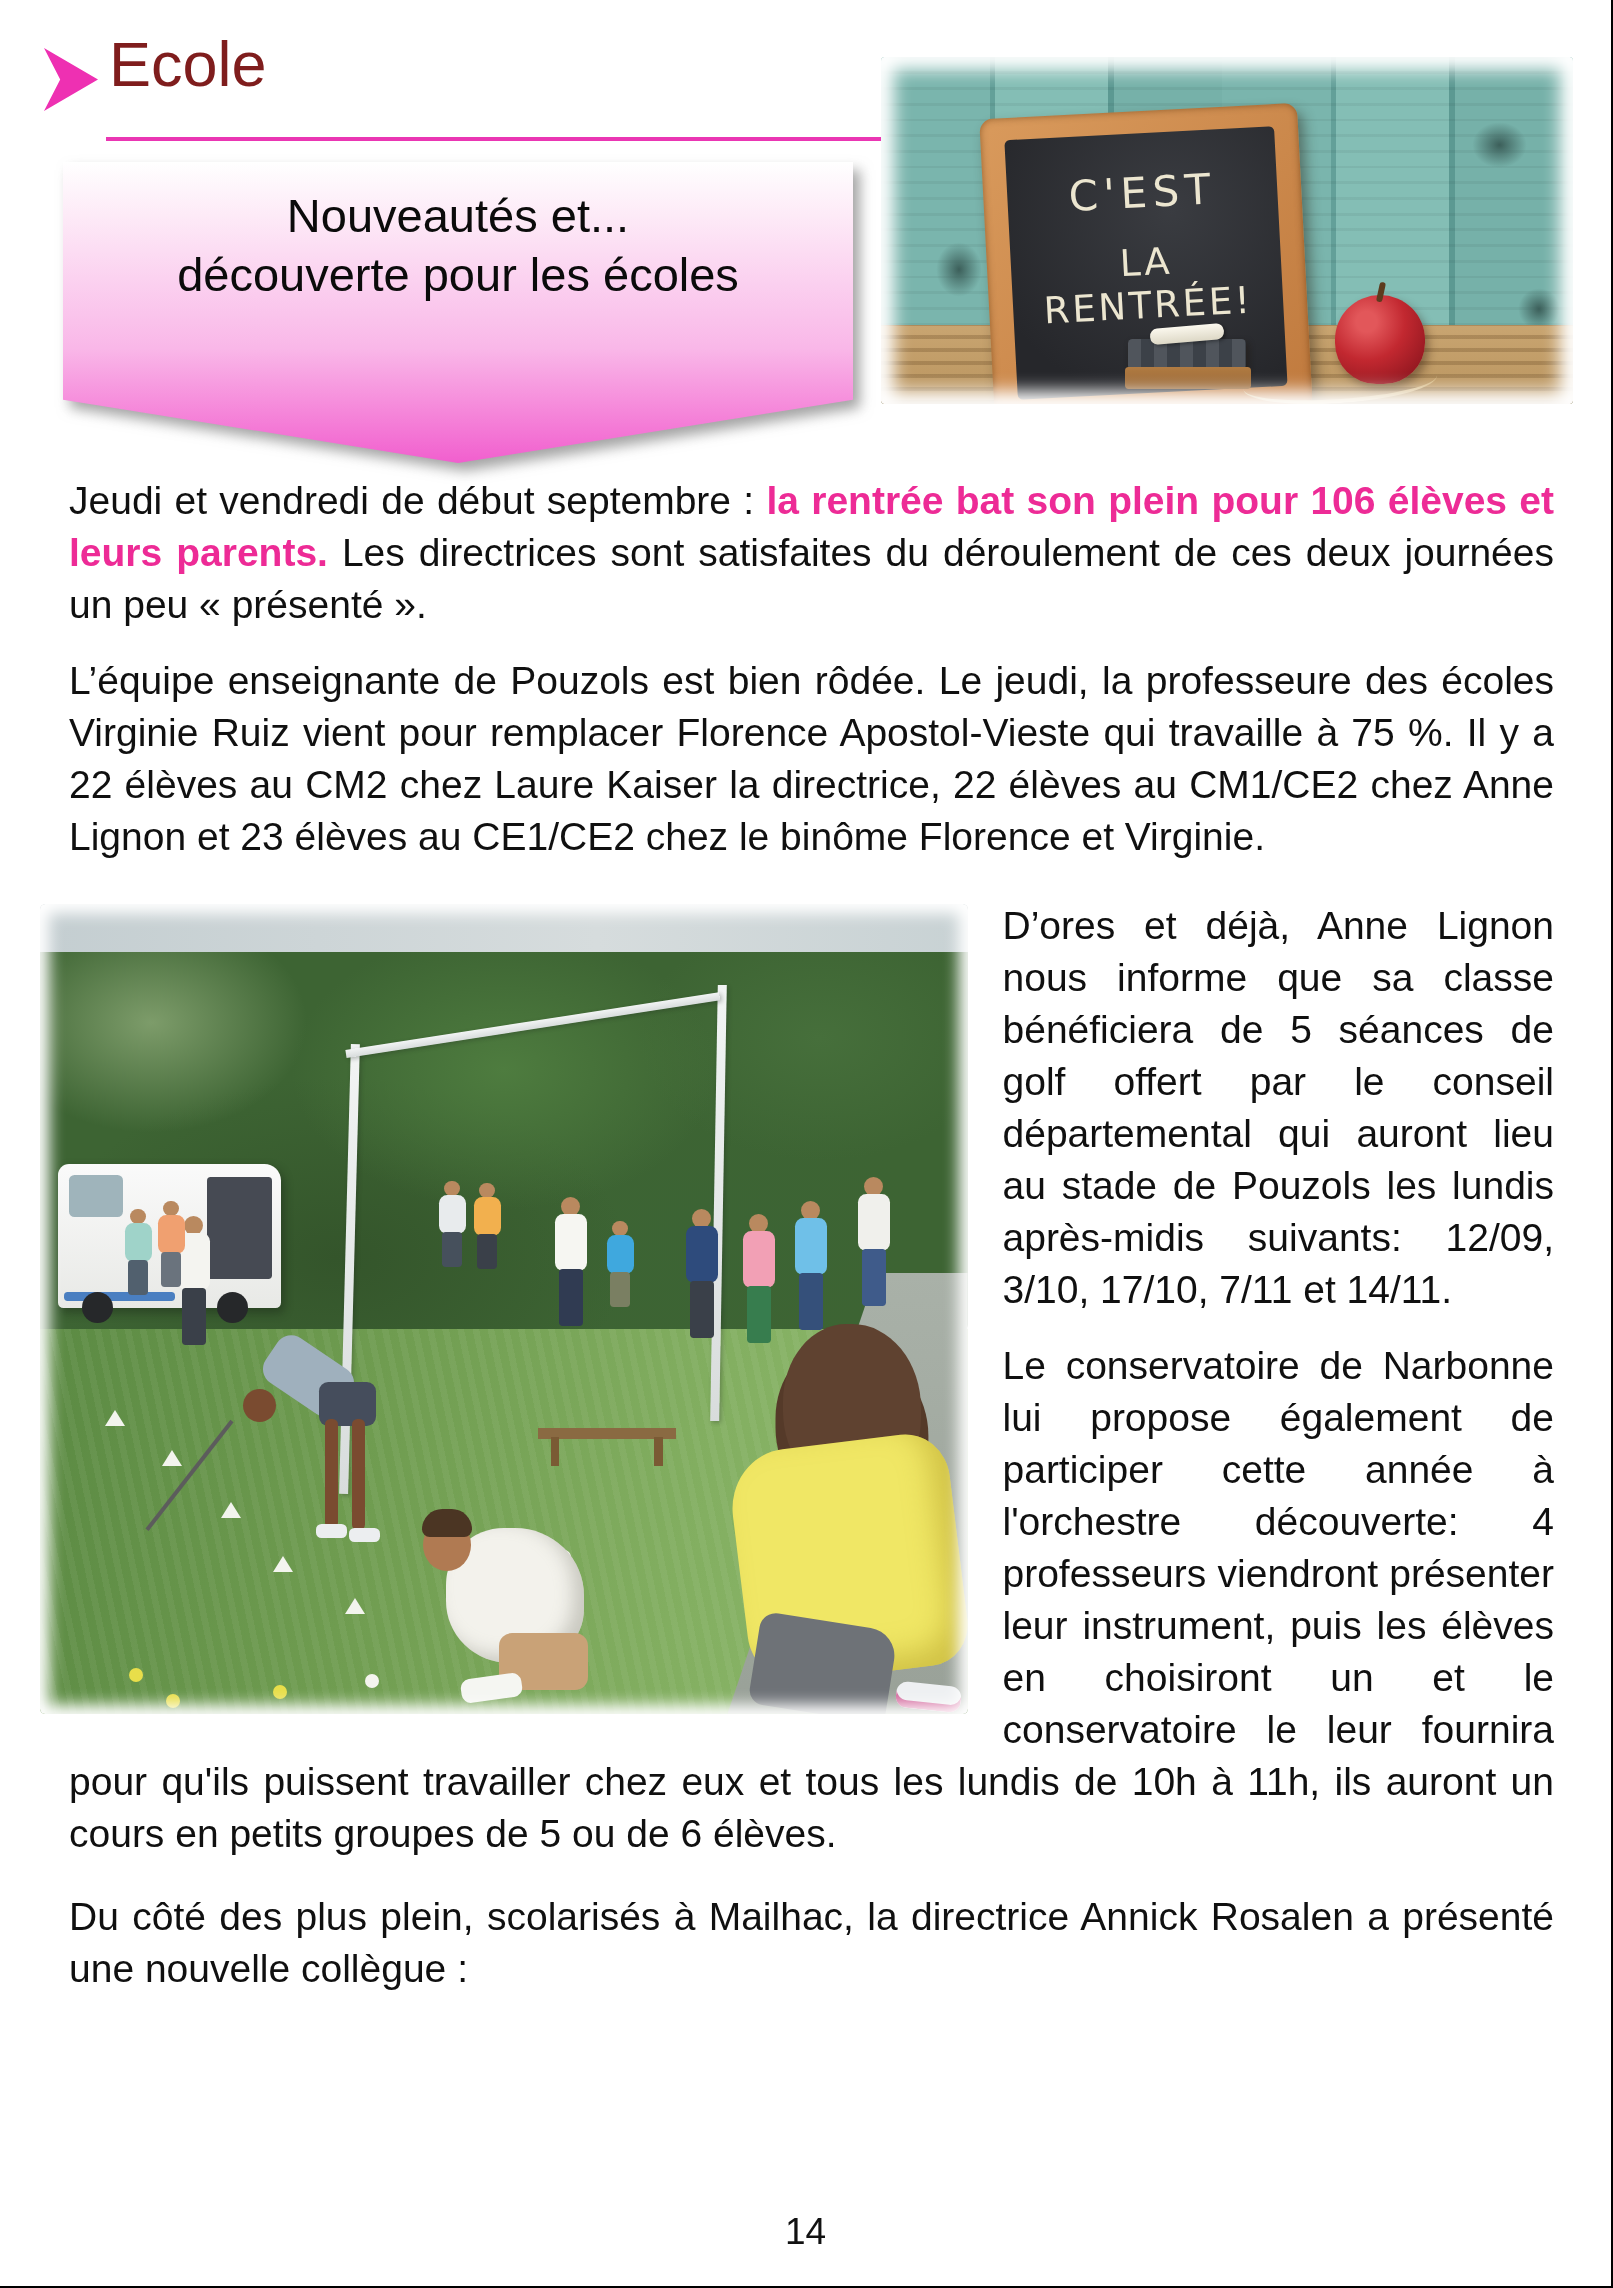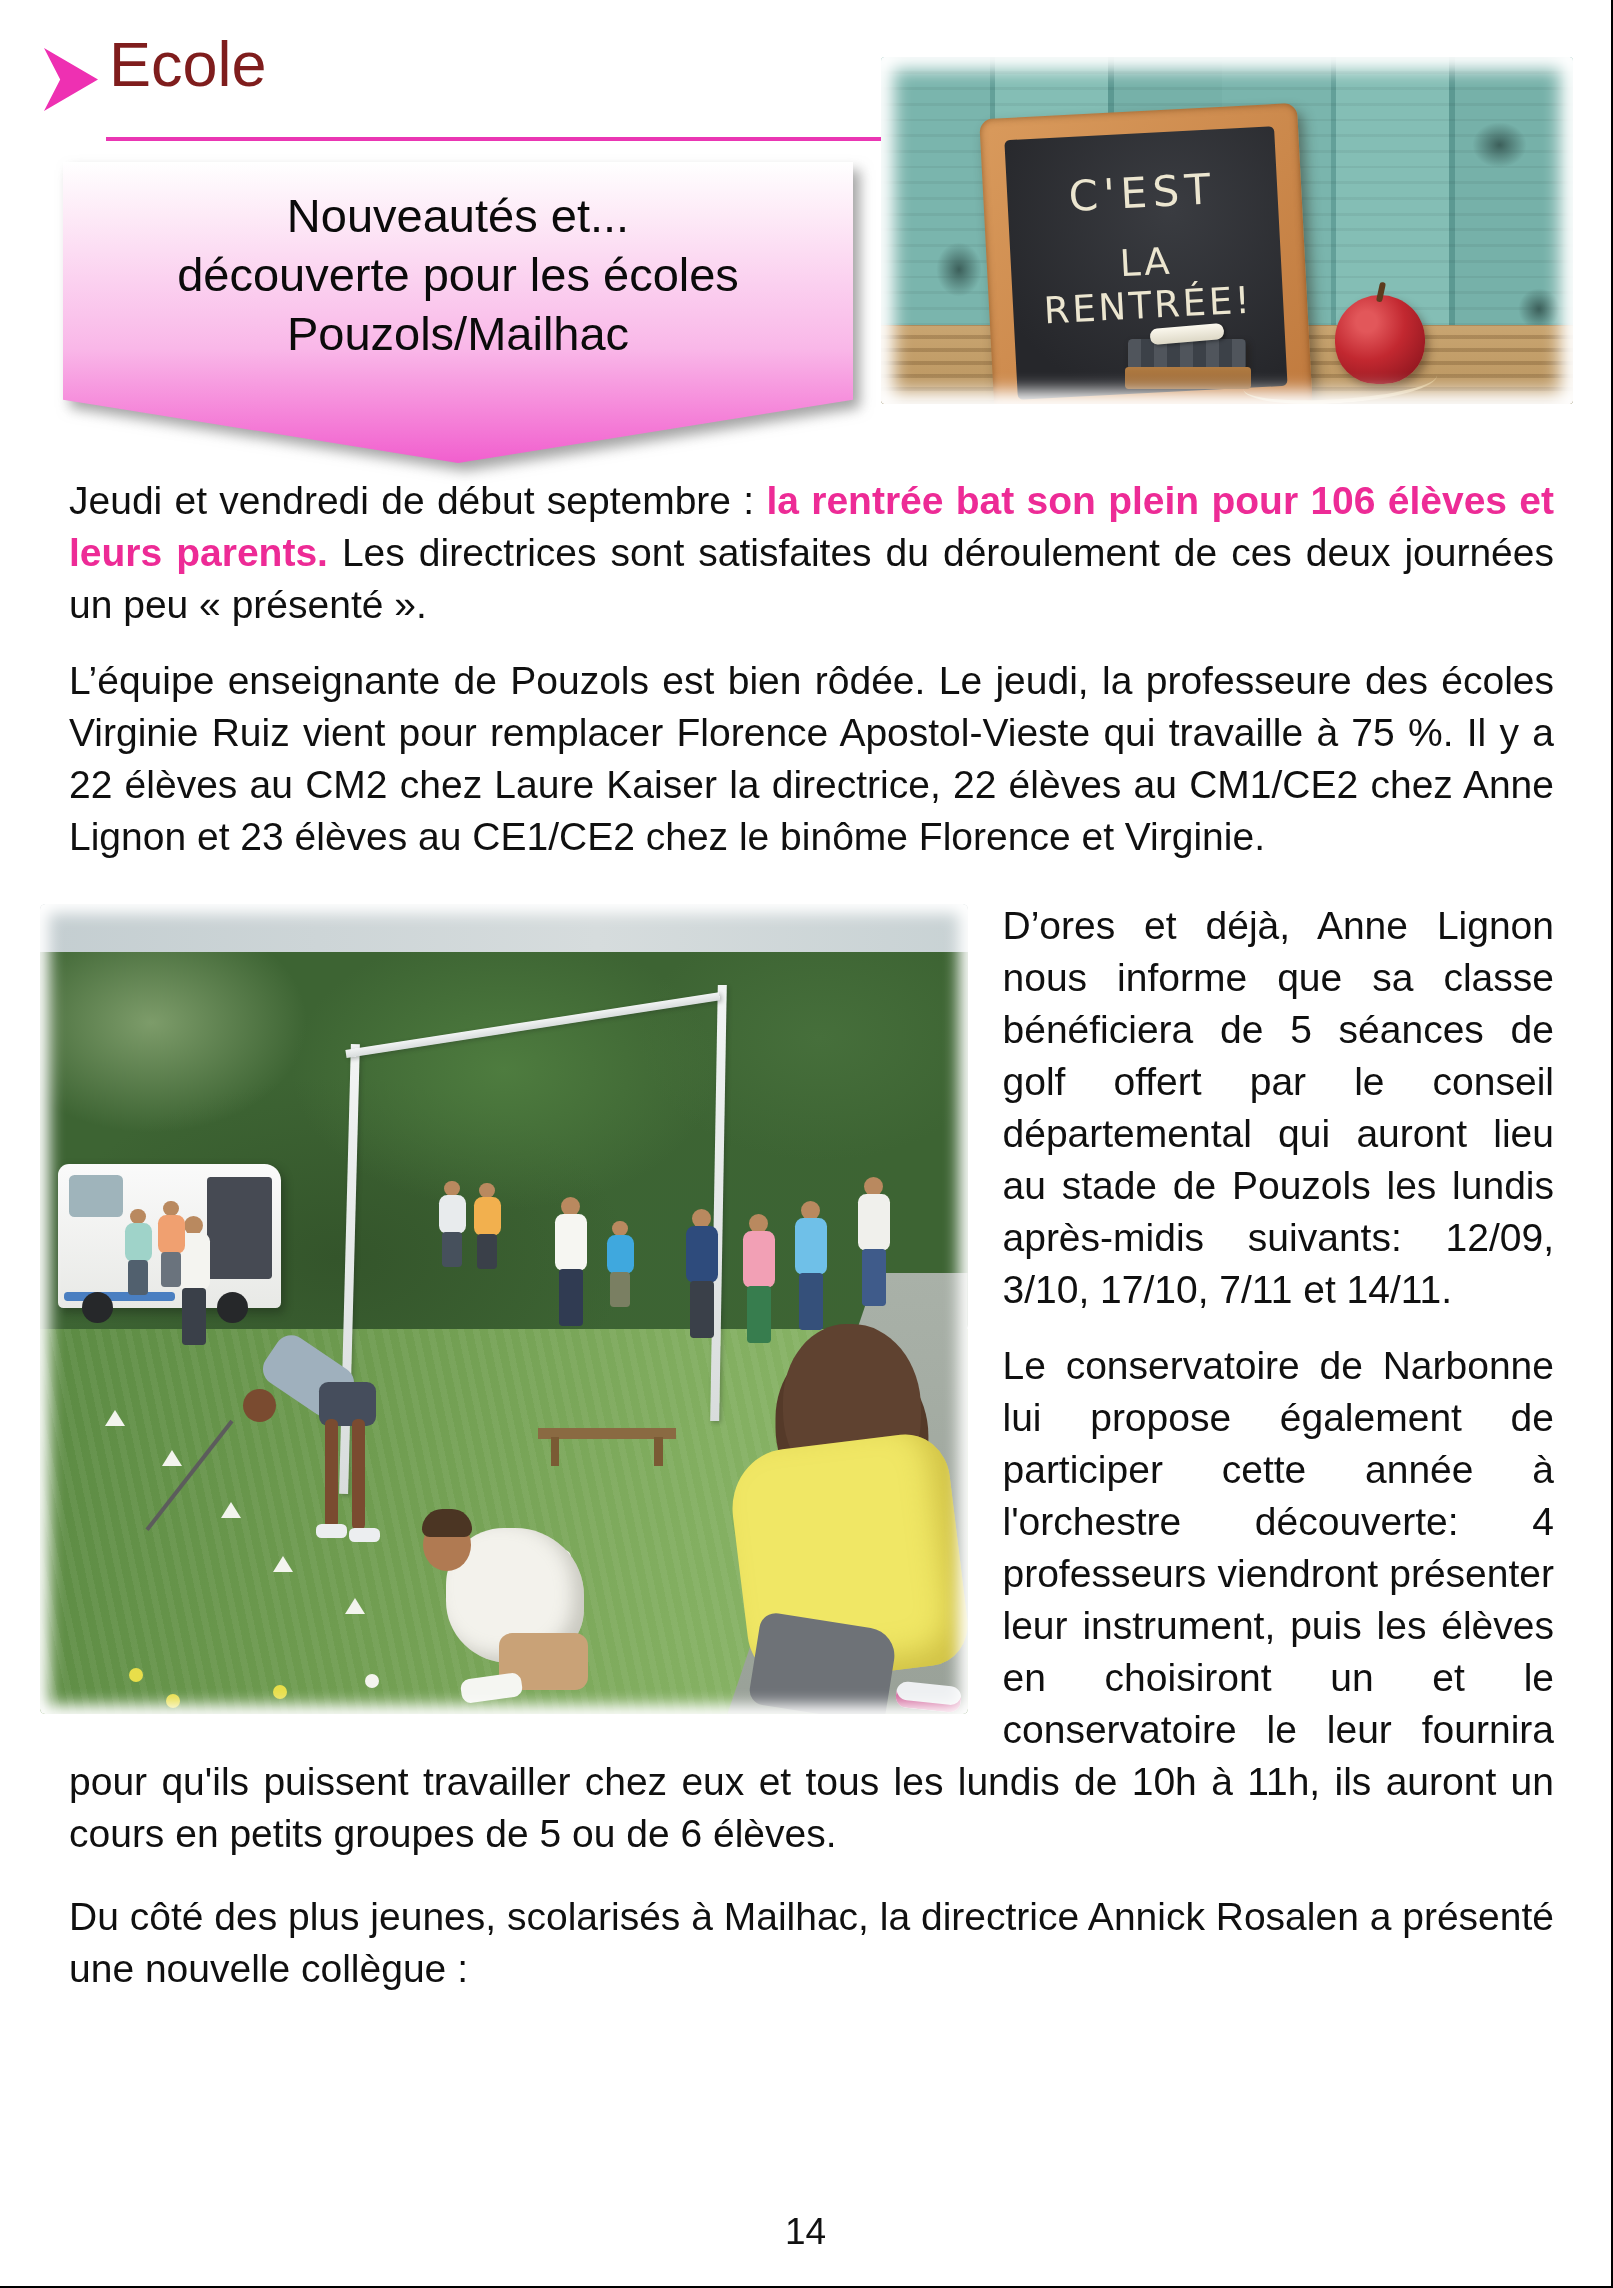--- a/index.html
+++ b/index.html
@@ -190,21 +190,20 @@
 <div class="page">
 
   <div class="hdr-arrow"></div>
   <div class="hdr-title">Ecole</div>
   <div class="hdr-rule"></div>
 
   <div class="banner-wrap">
     <div class="banner">
       <div class="bl">Nouveautés et...</div>
       <div class="bl">découverte pour les écoles</div>
-      <div class="bl">Pouzols/Mailhac</div>
     </div>
   </div>
 
   <div class="photo-rentree">
     <div class="pr-planks"></div>
     <div class="pr-knot" style="left:591px;top:65px;width:55px;height:46px;"></div>
     <div class="pr-knot" style="left:55px;top:185px;width:46px;height:55px;"></div>
     <div class="pr-knot" style="left:637px;top:231px;width:42px;height:42px;"></div>
     <div class="pr-table"></div>
     <div class="pr-board-frame">
@@ -340,18 +339,18 @@
       <div class="balldot" style="left:126px;top:790px;background:#e8de4a;"></div>
       <div class="balldot" style="left:233px;top:781px;background:#e8de4a;"></div>
       <div class="balldot" style="left:325px;top:770px;background:#f4f4ee;"></div>
       <div class="balldot" style="left:517px;top:646px;background:#f4f4ee;"></div>
 
       <div class="pk-fade"></div>
     </div>
 
     <p class="para">D’ores et déjà, Anne Lignon nous informe que sa classe bénéfi­ciera de 5 séances de golf offert par le con­seil départemental qui auront lieu au stade de Pouzols les lundis après-midis suivants: 12/09, 3/10, 17/10, 7/11 et 14/11.</p>
     <p class="para">Le conservatoire de Narbonne lui propose également de partici­per cette année à l'orchestre découverte: 4 professeurs viendront présenter leur instrument, puis les élèves en choisiront un et le conservatoire le leur fournira pour qu'ils puissent travailler chez eux et tous les lundis de 10h à 11h, ils auront un cours en petits groupes de 5 ou de 6 élèves.</p>
-    <p class="para" style="margin-top:31px;">Du côté des plus jeunes, scolarisés à Mailhac, la directrice Annick Rosalen a présenté une nouvelle collègue :</p>
+    <p class="para" style="margin-top:31px;">Du côté des plus plein, scolarisés à Mailhac, la directrice Annick Rosalen a présenté une nouvelle collègue :</p>
   </div>
 
   <div class="pagenum">14</div>
 </div>
 
 
 </body></html>

